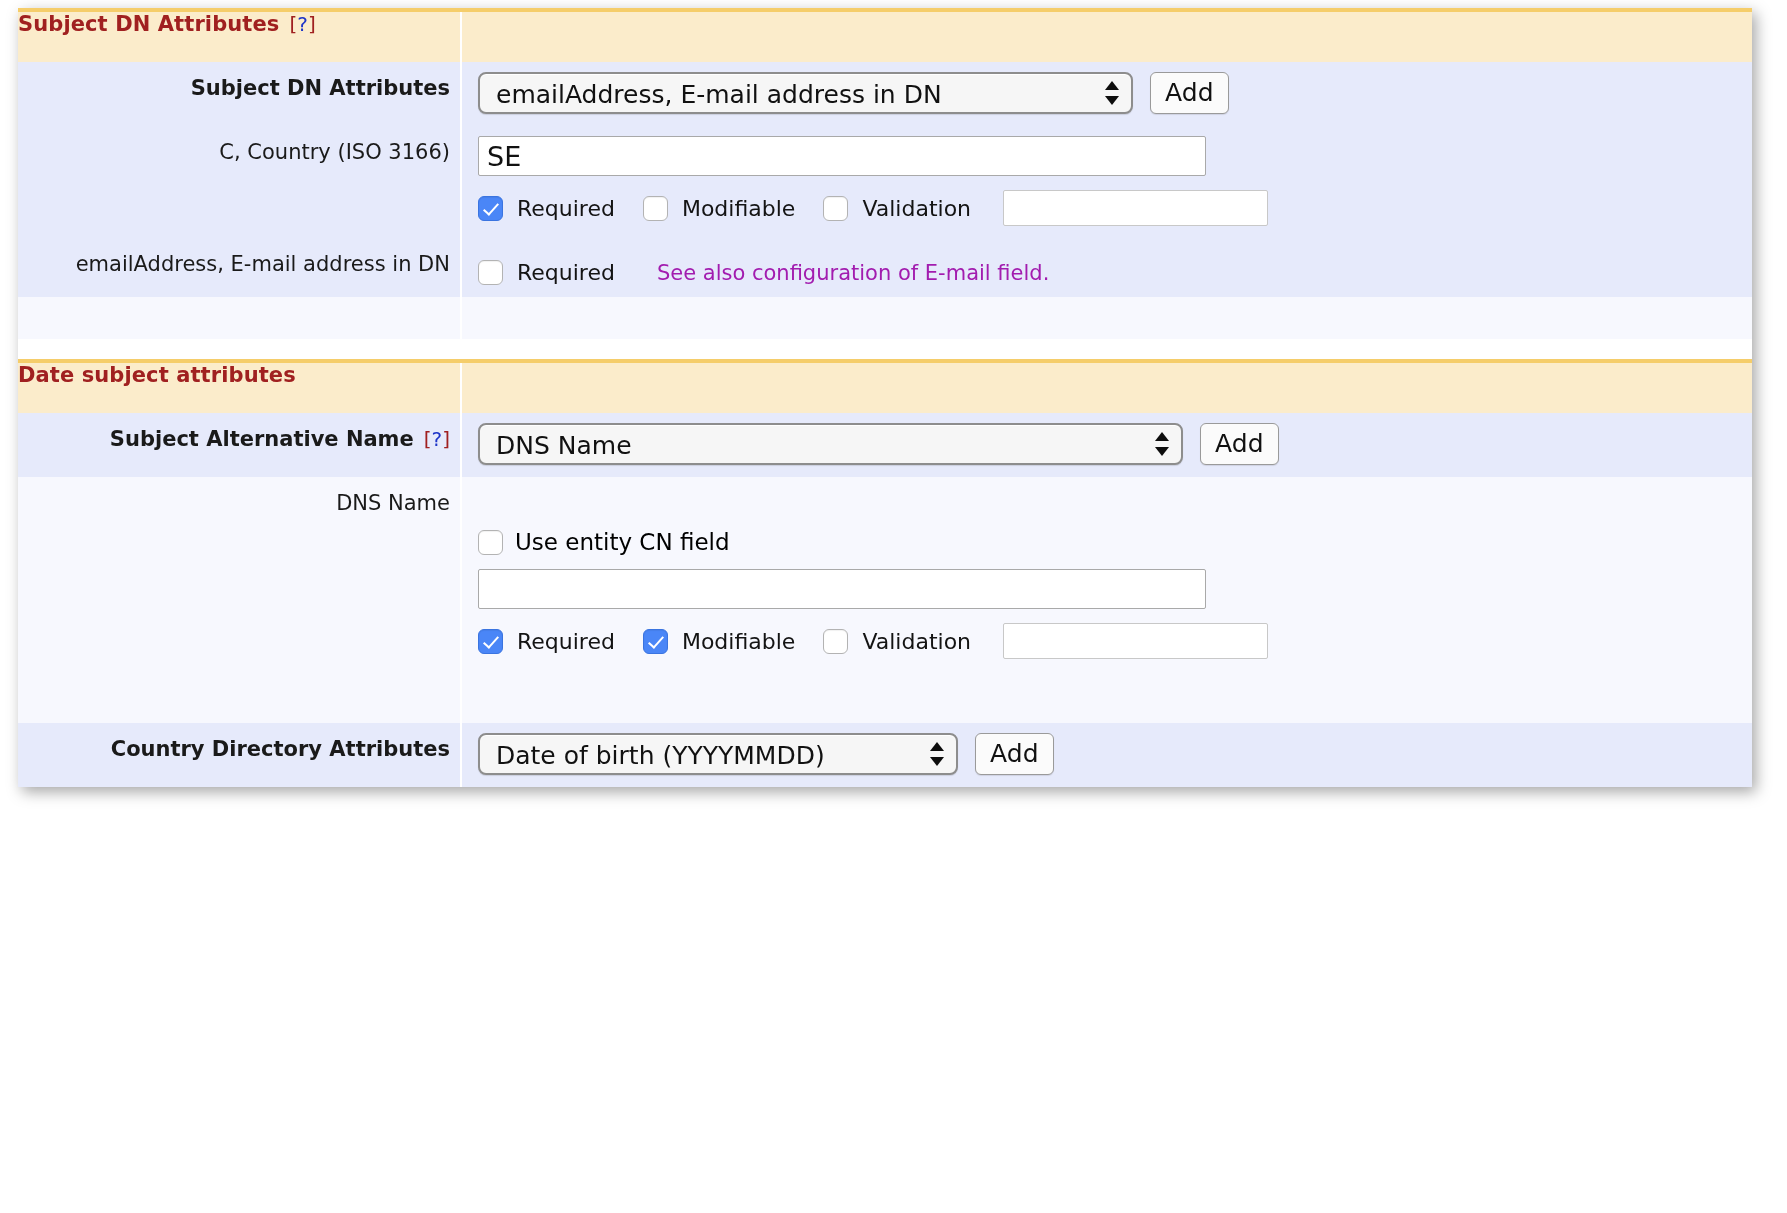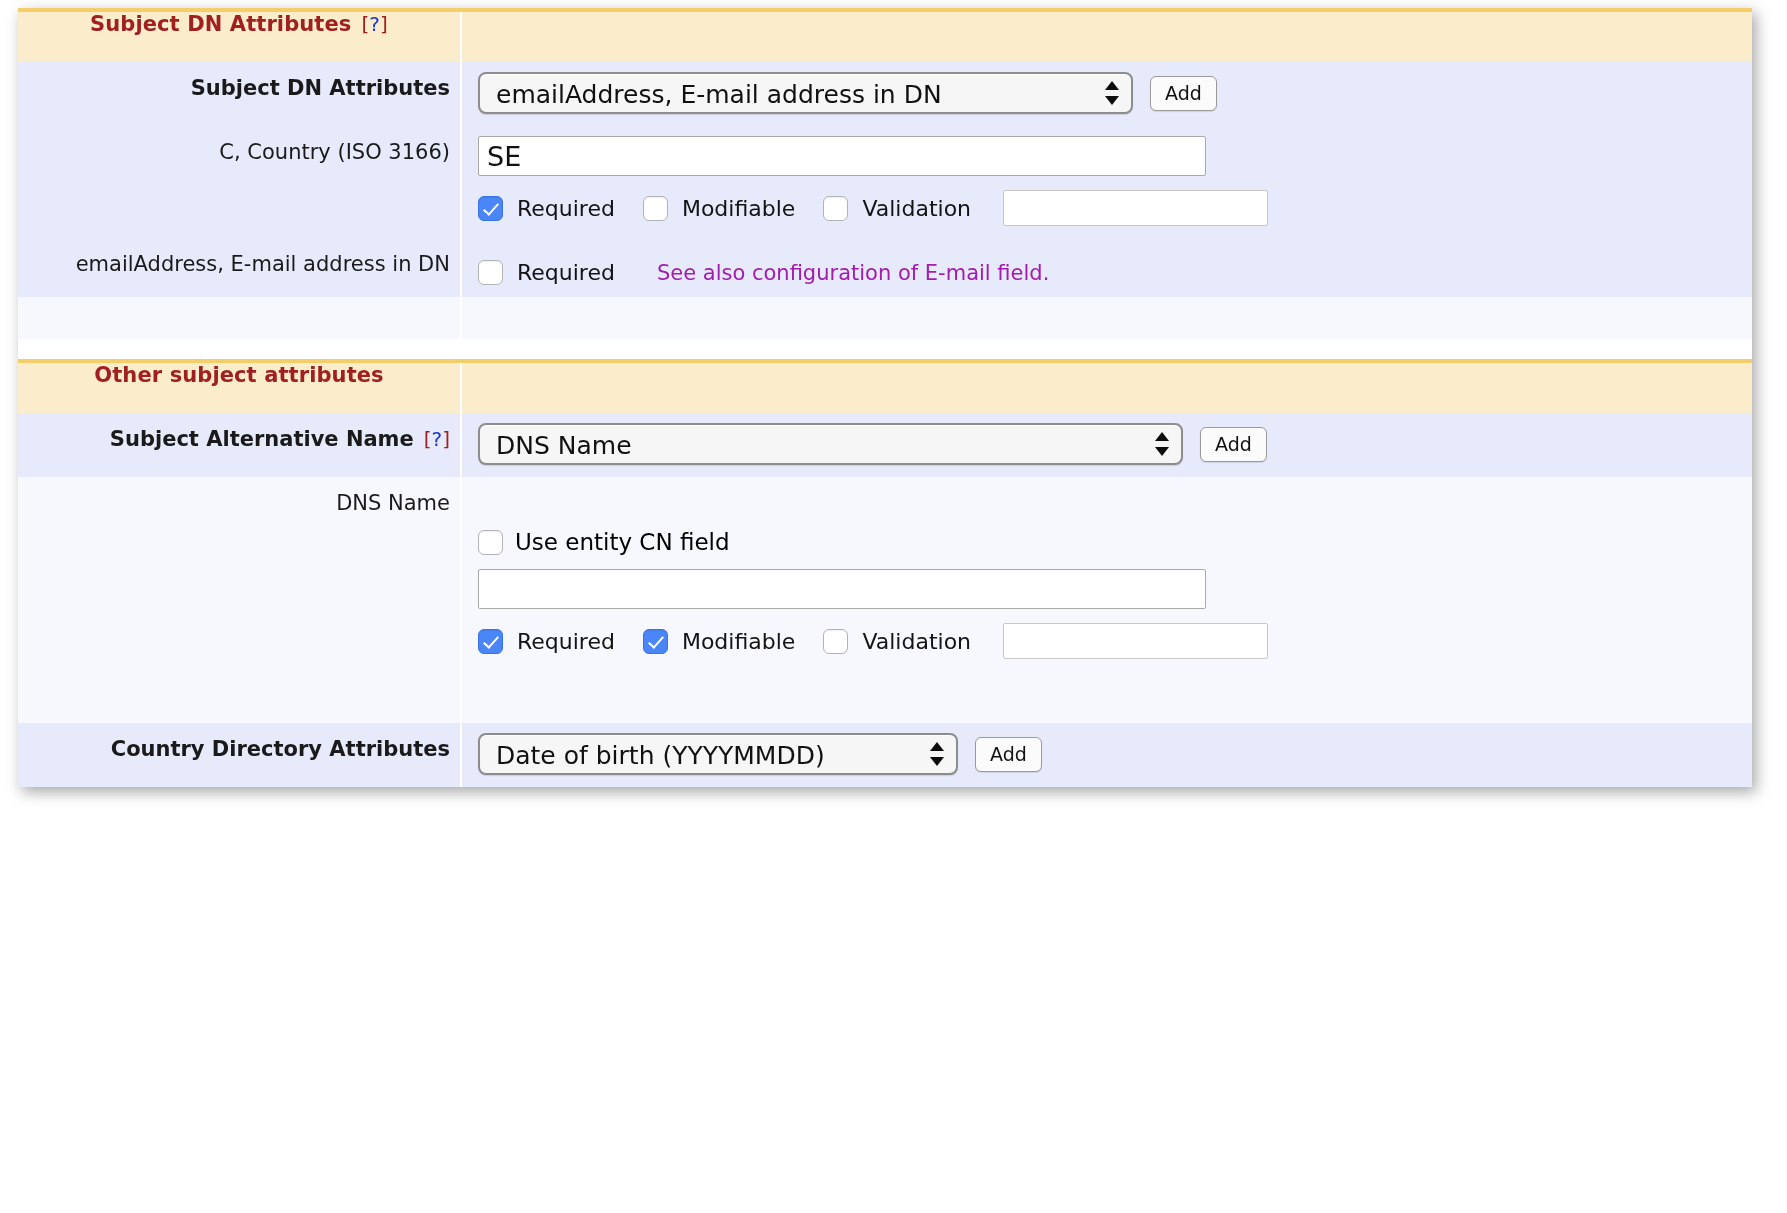--- a/index.html
+++ b/index.html
@@ -28,21 +28,21 @@
   col.c-label { width: 443px; }
   col.c-field { width: auto; }
 
   tr.section-head > td {
     background: #fbeccb;
     border-top: 4px solid #f5cd6a;
     height: 52px;
     padding: 0;
   }
   tr.section-head td.lbl {
-    text-align: center;
+    text-align: left;
     padding-right: 0;
     color: #a02020;
     font-weight: bold;
     font-size: 21px;
     letter-spacing: 0.1px;
   }
 
   tr.alt-a > td { background: #e6eafb; }
   tr.alt-b > td { background: #f7f8fe; }
   tr.gap > td   { background: #ffffff; height: 22px; padding:0; }
@@ -114,21 +114,21 @@
   .stepper i.down { bottom: 2px; border-top: 9px solid #0d0d0d; }
 
   .addbtn {
     display: inline-block;
     vertical-align: middle;
     margin-left: 12px;
     background: #fbfbfb;
     border: 1px solid #9a9a9a;
     border-radius: 6px;
     box-shadow: 0 1px 1px rgba(0,0,0,0.10);
-    font-size: 19px;
+    font-size: 25px;
     font-family: inherit;
     color: #111;
     padding: 5px 14px 6px 14px;
     cursor: default;
   }
 
   .txt {
     display: block;
     width: 728px;
     height: 40px;
@@ -277,21 +277,21 @@
         <td class="fld"></td>
       </tr>
 
       <tr class="gap">
         <td></td>
         <td></td>
       </tr>
 
       <tr class="section-head">
         <td class="lbl">
-          <span>Other subject attributes</span>
+          <span>Date subject attributes</span>
         </td>
         <td></td>
       </tr>
 
       <tr class="alt-a">
         <td class="lbl bold">
           <span>Subject Alternative Name</span><span class="help"><span>[</span><span class="q">?</span><span>]</span></span>
         </td>
         <td class="fld">
           <span class="selwrap">

